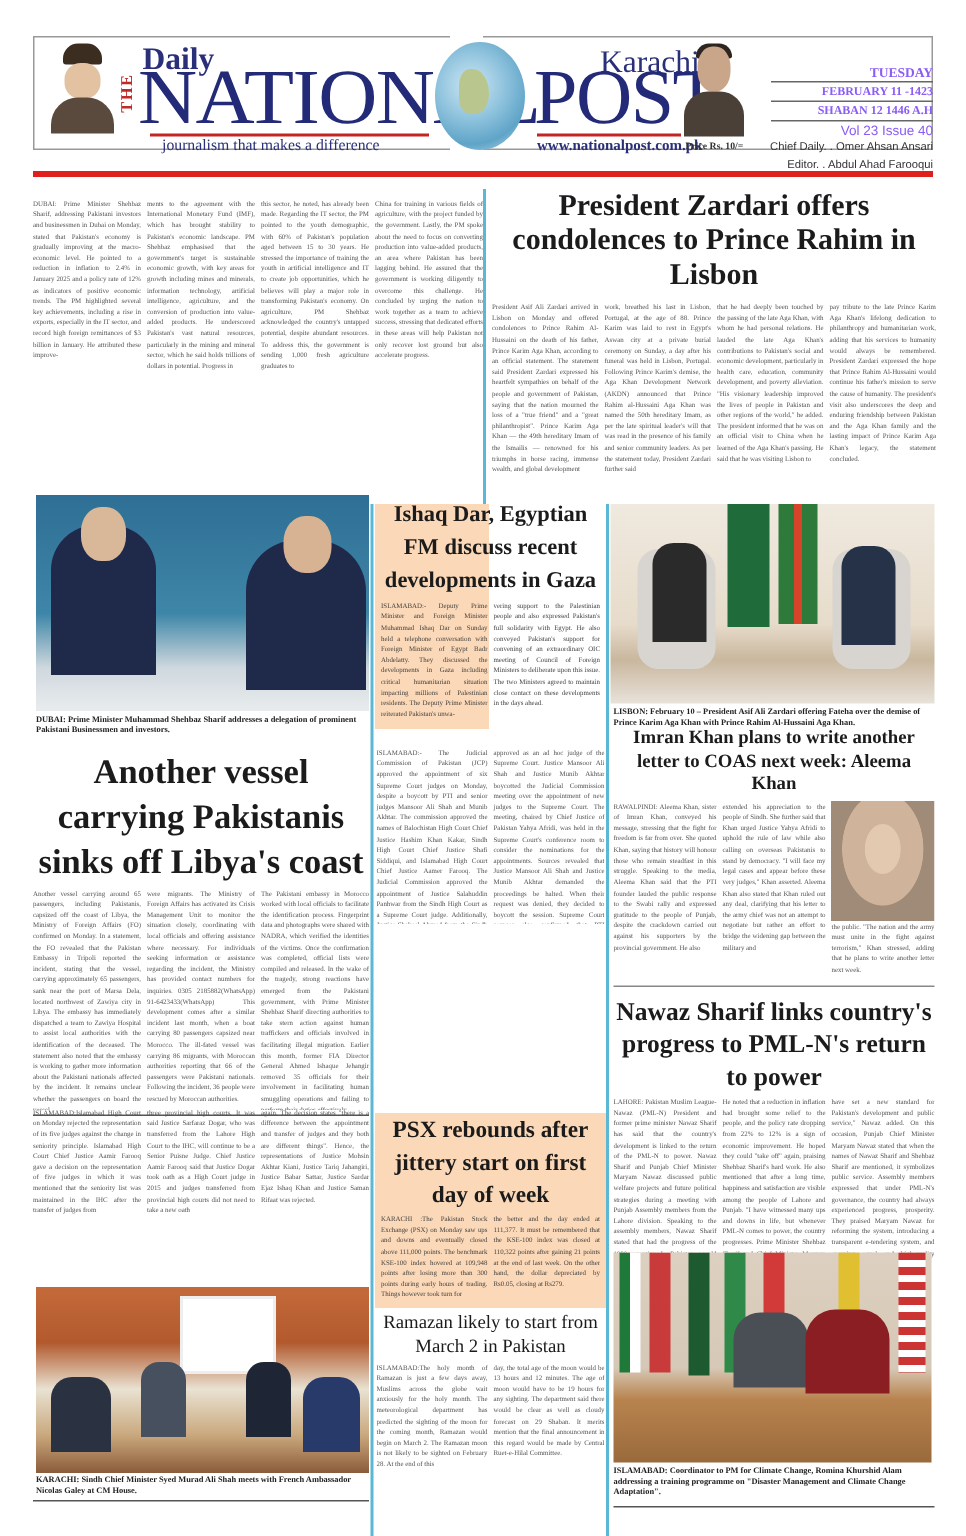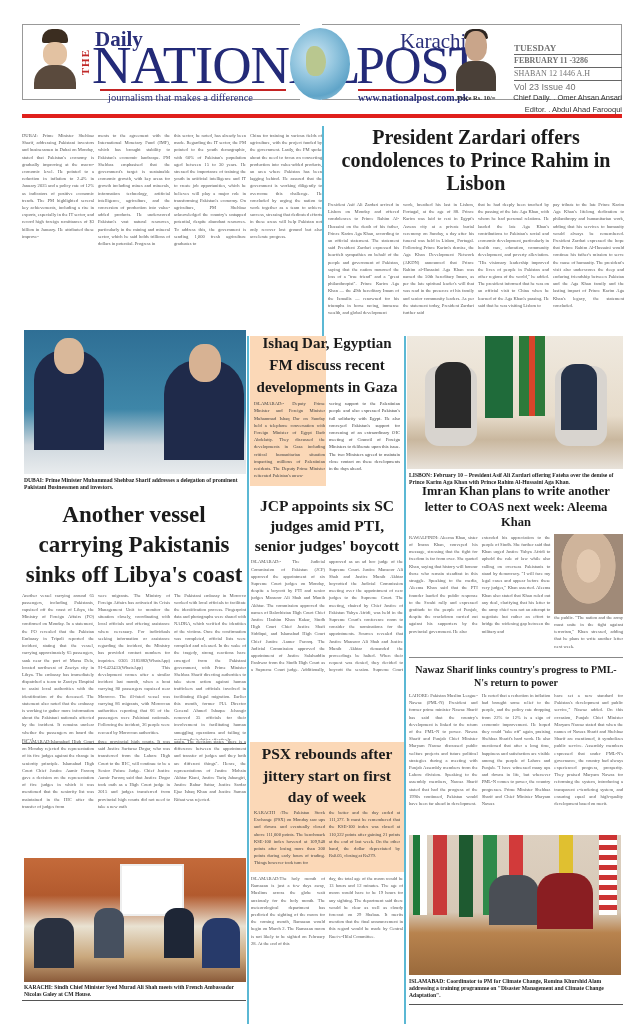--- a/index.html
+++ b/index.html
@@ -22,25 +22,25 @@
 .national{left:92px;top:40px;font-size:52px;color:#232a78;letter-spacing:-1px;line-height:1;transform:scaleX(1.05);transform-origin:left}
 .globe{left:290px;top:28px;width:60px;height:72px;border-radius:50%;background:radial-gradient(circle at 40% 40%,#cfe7f4 0,#8fc3dd 40%,#5fa4c8 70%,#c9e0ea 100%)}
 .globe::before{content:"";position:absolute;left:16px;top:18px;width:20px;height:30px;background:#b9c78f;border-radius:40% 60% 50% 40%}
 .karachi{left:400px;top:29px;font-size:21px;color:#2a2f7a}
 .post{left:356px;top:40px;font-size:52px;color:#232a78;line-height:1;letter-spacing:-1px}
 .redline1{left:100px;top:89px;width:186px;height:2px;background:#c42424}
 .redline2{left:358px;top:89px;width:96px;height:2px;background:#c42424}
 .tagline{left:108px;top:92px;font-size:10.5px;font-weight:normal;color:#2a2f7a}
 .url{left:358px;top:92px;font-size:10px;font-weight:bold;color:#2a2f7a}
 .price{left:457px;top:94px;font-size:6.5px;font-weight:bold;color:#333}
-.datebox{left:514px;top:42px;width:108px;font-family:"Liberation Sans",sans-serif;text-align:left;color:#737373}
+.datebox{left:514px;top:42px;width:108px;font-family:"Liberation Sans",sans-serif;text-align:right;color:#8b5cf6}
 .datebox div{border-bottom:1px solid #666;line-height:12px}
 .dd-day{font-family:"Liberation Serif",serif;font-weight:bold;font-size:9px}
 .dd-date{font-family:"Liberation Serif",serif;font-weight:bold;font-size:8px}
-.dd-shaban{font-family:"Liberation Serif",serif;font-weight:normal;font-size:8px}
+.dd-shaban{font-family:"Liberation Serif",serif;font-weight:bold;font-size:8px}
 .dd-vol{font-size:9px;border-bottom:none!important}
 .editors{left:504px;top:92px;font-family:"Liberation Sans",sans-serif;font-size:7.5px;color:#333;text-align:right;width:118px;line-height:12px}
 .redbar{left:22px;top:114px;width:600px;height:4px;background:#e0201c}
 
 .hl{font-weight:bold;text-align:center;color:#1b1b1b;line-height:1.15}
 .col-text{font-size:4.6px;line-height:7.2px;color:#555;text-align:justify}
 .cols{display:flex;gap:4px}
 .cols>div{flex:1}
 .divider-v{background:#5bb8d4;width:2px}
 .caption{font-size:5.6px;font-weight:bold;line-height:7px;color:#222}
@@ -69,21 +69,21 @@
     <div class="face"></div>
     <div class="coat"></div>
   </div>
 <div class="abs redline1"></div>
 <div class="abs redline2"></div>
 <div class="abs tagline">journalism that makes a difference</div>
 <div class="abs url">www.nationalpost.com.pk</div>
 <div class="abs price">Price Rs. 10/=</div>
 <div class="abs datebox">
   <div class="dd-day">TUESDAY</div>
-  <div class="dd-date">FEBRUARY 11 -3286</div>
+  <div class="dd-date">FEBRUARY 11 -1423</div>
   <div class="dd-shaban">SHABAN 12 1446 A.H</div>
   <div class="dd-vol">Vol 23 Issue 40</div>
 </div>
 <div class="abs editors">
   <div>Chief Daily. . Omer Ahsan Ansari</div>
   <div>Editor. . Abdul Ahad Farooqui</div>
 </div>
 <div class="abs redbar"></div>
 
 <div class="abs" style="left:22px;top:126px;width:300px">
@@ -140,21 +140,20 @@
   <div class="hl" style="font-size:23px;line-height:1.3">Another vessel carrying Pakistanis sinks off Libya's coast</div>
   <div class="cols col-text" style="margin-top:2px;height:148px;overflow:hidden">
     <div>Another vessel carrying around 65 passengers, including Pakistanis, capsized off the coast of Libya, the Ministry of Foreign Affairs (FO) confirmed on Monday. In a statement, the FO revealed that the Pakistan Embassy in Tripoli reported the incident, stating that the vessel, carrying approximately 65 passengers, sank near the port of Marsa Dela, located northwest of Zawiya city in Libya. The embassy has immediately dispatched a team to Zawiya Hospital to assist local authorities with the identification of the deceased. The statement also noted that the embassy is working to gather more information about the Pakistani nationals affected by the incident. It remains unclear whether the passengers on board the vessel</div>
     <div>were migrants. The Ministry of Foreign Affairs has activated its Crisis Management Unit to monitor the situation closely, coordinating with local officials and offering assistance where necessary. For individuals seeking information or assistance regarding the incident, the Ministry has provided contact numbers for inquiries. 0305 2185882(WhatsApp) 91-6423433(WhatsApp) This development comes after a similar incident last month, when a boat carrying 80 passengers capsized near Morocco. The ill-fated vessel was carrying 86 migrants, with Moroccan authorities reporting that 66 of the passengers were Pakistani nationals. Following the incident, 36 people were rescued by Moroccan authorities.</div>
     <div>The Pakistani embassy in Morocco worked with local officials to facilitate the identification process. Fingerprint data and photographs were shared with NADRA, which verified the identities of the victims. Once the confirmation was completed, official lists were compiled and released. In the wake of the tragedy, strong reactions have emerged from the Pakistani government, with Prime Minister Shehbaz Sharif directing authorities to take stern action against human traffickers and officials involved in facilitating illegal migration. Earlier this month, former FIA Director General Ahmed Ishaque Jehangir removed 35 officials for their involvement in facilitating human smuggling operations and failing to perform their duties effectively.</div>
   </div>
   <div class="hr" style="margin-top:3px"></div>
 </div>
 
 <div class="abs" style="left:251px;top:496px;width:152px">
-  <div class="hl" style="font-size:15.5px;line-height:1.3">JCP appoints six SC judges amid PTI, senior judges' boycott</div>
   <div class="cols col-text" style="margin-top:2px;height:118px;overflow:hidden">
     <div>ISLAMABAD:- The Judicial Commission of Pakistan (JCP) approved the appointment of six Supreme Court judges on Monday, despite a boycott by PTI and senior judges Mansoor Ali Shah and Munib Akhtar. The commission approved the names of Balochistan High Court Chief Justice Hashim Khan Kakar, Sindh High Court Chief Justice Shafi Siddiqui, and Islamabad High Court Chief Justice Aamer Farooq. The Judicial Commission approved the appointment of Justice Salahuddin Panhwar from the Sindh High Court as a Supreme Court judge. Additionally, Justice Shakeel Ahmed from the Sindh High Court has been approved for appointment as a Supreme Court judge, while Justice Miangul Hassan Aurangzeb has been</div>
     <div>approved as an ad hoc judge of the Supreme Court. Justice Mansoor Ali Shah and Justice Munib Akhtar boycotted the Judicial Commission meeting over the appointment of new judges to the Supreme Court. The meeting, chaired by Chief Justice of Pakistan Yahya Afridi, was held in the Supreme Court's conference room to consider the nominations for the appointments. Sources revealed that Justice Mansoor Ali Shah and Justice Munib Akhtar demanded the proceedings be halted. When their request was denied, they decided to boycott the session. Supreme Court sources also confirmed that PTI Chairman Barrister Gohar and Senator Ali Zafar also boycotted the Judicial Commission meeting.</div>
   </div>
 </div>
 
 <div class="abs" style="left:409px;top:484px;width:214px">
   <div class="hl" style="font-size:12.5px;line-height:1.25">Imran Khan plans to write another letter to COAS next week: Aleema Khan</div>
   <div class="cols col-text" style="margin-top:3px;height:120px;overflow:hidden">
     <div>RAWALPINDI: Aleema Khan, sister of Imran Khan, conveyed his message, stressing that the fight for freedom is far from over. She quoted Khan, saying that history will honour those who remain steadfast in this struggle. Speaking to the media, Aleema Khan said that the PTI founder lauded the public response to the Swabi rally and expressed gratitude to the people of Punjab, despite the crackdown carried out against his supporters by the provincial government. He also</div>
@@ -188,28 +187,29 @@
 <div class="abs peach" style="left:250px;top:742px;width:154px;height:130px"></div>
 <div class="abs" style="left:250px;top:743px;width:154px">
   <div class="hl" style="font-size:15.5px;line-height:1.4;padding:0 3px">PSX rebounds after jittery start on first day of week</div>
   <div class="cols col-text" style="padding:1px 4px;height:60px;overflow:hidden;color:#444">
     <div>KARACHI :The Pakistan Stock Exchange (PSX) on Monday saw ups and downs and eventually closed above 111,000 points. The benchmark KSE-100 index hovered at 109,948 points after losing more than 300 points during early hours of trading. Things however took turn for</div>
     <div>the better and the day ended at 111,377. It must be remembered that the KSE-100 index was closed at 110,322 points after gaining 21 points at the end of last week. On the other hand, the dollar depreciated by Rs0.05, closing at Rs279.</div>
   </div>
 </div>
 
 <div class="abs" style="left:251px;top:873px;width:152px">
+  <div class="hl" style="font-size:12.5px;font-weight:normal;line-height:1.3">Ramazan likely to start from March 2 in Pakistan</div>
   <div class="cols col-text" style="margin-top:2px;height:90px;overflow:hidden">
     <div>ISLAMABAD:The holy month of Ramazan is just a few days away, Muslims across the globe wait anxiously for the holy month. The meteorological department has predicted the sighting of the moon for the coming month, Ramazan would begin on March 2. The Ramazan moon is not likely to be sighted on February 28. At the end of this</div>
     <div>day, the total age of the moon would be 13 hours and 12 minutes. The age of moon would have to be 19 hours for any sighting. The department said there would be clear as well as cloudy forecast on 29 Shaban. It merits mention that the final announcement in this regard would be made by Central Ruet-e-Hilal Committee.</div>
   </div>
 </div>
 
 <div class="abs" style="left:409px;top:664px;width:214px">
-  <div class="hl" style="font-size:10px;line-height:1.25">Nawaz Sharif links country's progress to PML-N's return to power</div>
+  <div class="hl" style="font-size:17px;line-height:1.25">Nawaz Sharif links country's progress to PML-N's return to power</div>
   <div class="cols col-text" style="margin-top:3px;height:128px;overflow:hidden">
     <div>LAHORE: Pakistan Muslim League-Nawaz (PML-N) President and former prime minister Nawaz Sharif has said that the country's development is linked to the return of the PML-N to power. Nawaz Sharif and Punjab Chief Minister Maryam Nawaz discussed public welfare projects and future political strategies during a meeting with Punjab Assembly members from the Lahore division. Speaking to the assembly members, Nawaz Sharif stated that had the progress of the 1990s continued, Pakistan would have been far ahead in development.</div>
     <div>He noted that a reduction in inflation had brought some relief to the people, and the policy rate dropping from 22% to 12% is a sign of economic improvement. He hoped they could "take off" again, praising Shehbaz Sharif's hard work. He also mentioned that after a long time, happiness and satisfaction are visible among the people of Lahore and Punjab. "I have witnessed many ups and downs in life, but whenever PML-N comes to power, the country progresses. Prime Minister Shehbaz Sharif and Chief Minister Maryam Nawaz</div>
     <div>have set a new standard for Pakistan's development and public service," Nawaz added. On this occasion, Punjab Chief Minister Maryam Nawaz stated that when the names of Nawaz Sharif and Shehbaz Sharif are mentioned, it symbolizes public service. Assembly members expressed that under PML-N's governance, the country had always experienced progress, prosperity. They praised Maryam Nawaz for reforming the system, introducing a transparent e-tendering system, and ensuring equal and high-quality development based on merit.</div>
   </div>
 </div>
 
 <div class="abs photo" style="left:409px;top:835px;width:212px;height:140px;background:linear-gradient(180deg,#ddd0c0 0%,#d6c8b6 55%,#b8834e 70%,#9a6a3c 100%)">
   <div style="position:absolute;left:4px;top:0;width:14px;height:80px;background:linear-gradient(90deg,#1f7a3a 50%,#fff 50%)"></div>
   <div style="position:absolute;left:24px;top:0;width:14px;height:80px;background:#c93a3a"></div>

